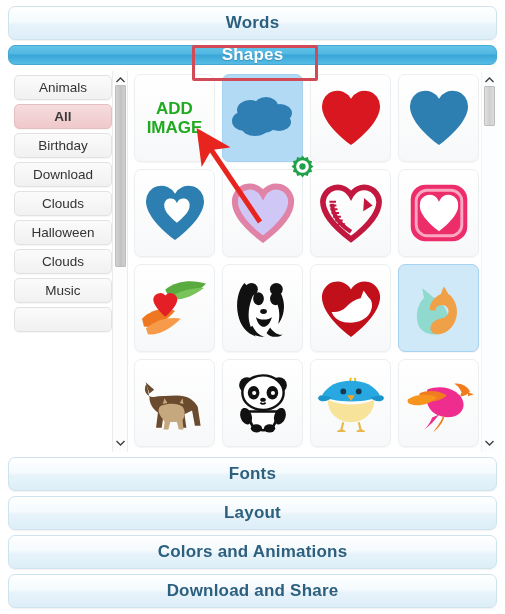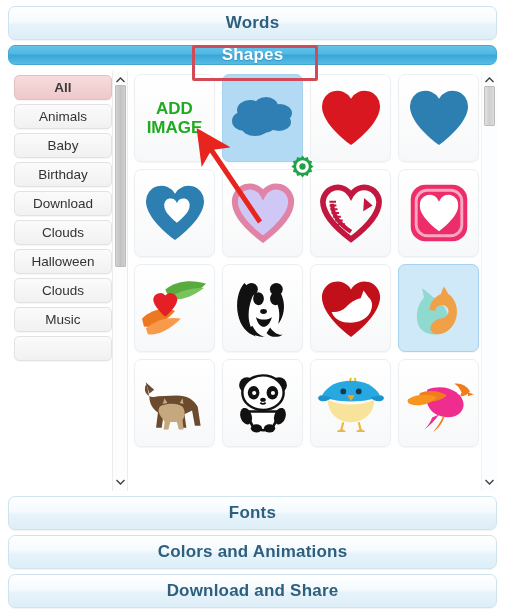--- a/index.html
+++ b/index.html
@@ -182,28 +182,25 @@
   </div>
 
   <div class="bar active">
     <span>Shapes</span>
   </div>
 
   <div class="panel">
 
     <div class="side-wrap">
       <div class="side-list">
+        <div class="cat">
+          <span>Animals</span>
+          </div>
         <div class="cat sel">
           <span>All</span>
-          </div>
-        <div class="cat">
-          <span>Animals</span>
-          </div>
-        <div class="cat">
-          <span>Baby</span>
           </div>
         <div class="cat">
           <span>Birthday</span>
           </div>
         <div class="cat">
           <span>Download</span>
           </div>
         <div class="cat">
           <span>Clouds</span>
           </div>
@@ -422,20 +419,23 @@
             </svg>
         </div>
       </div>
     </div>
   </div>
 
   <div class="bar inactive">
     <span>Fonts</span>
   </div>
 
+  <div class="bar inactive">
+    <span>Layout</span>
+  </div>
 
   <div class="bar inactive">
     <span>Colors and Animations</span>
   </div>
 
   <div class="bar inactive">
     <span>Download and Share</span>
   </div>
 </div>
 

